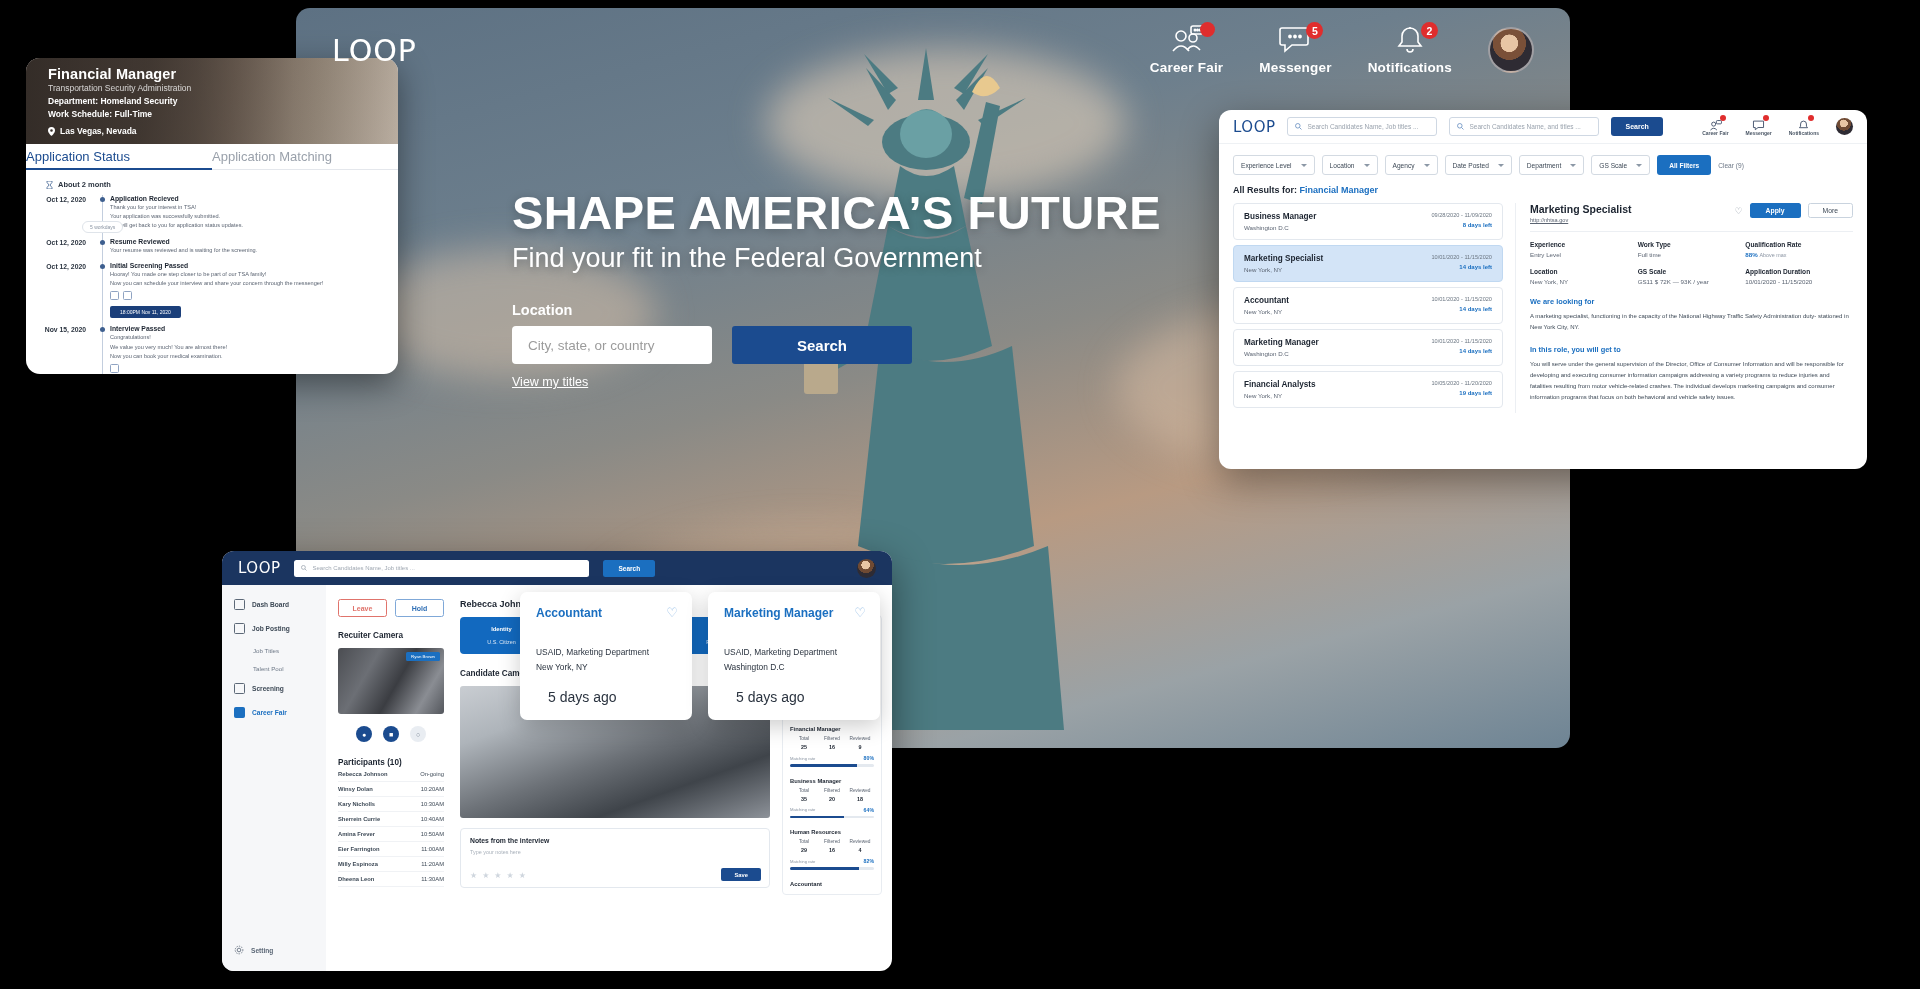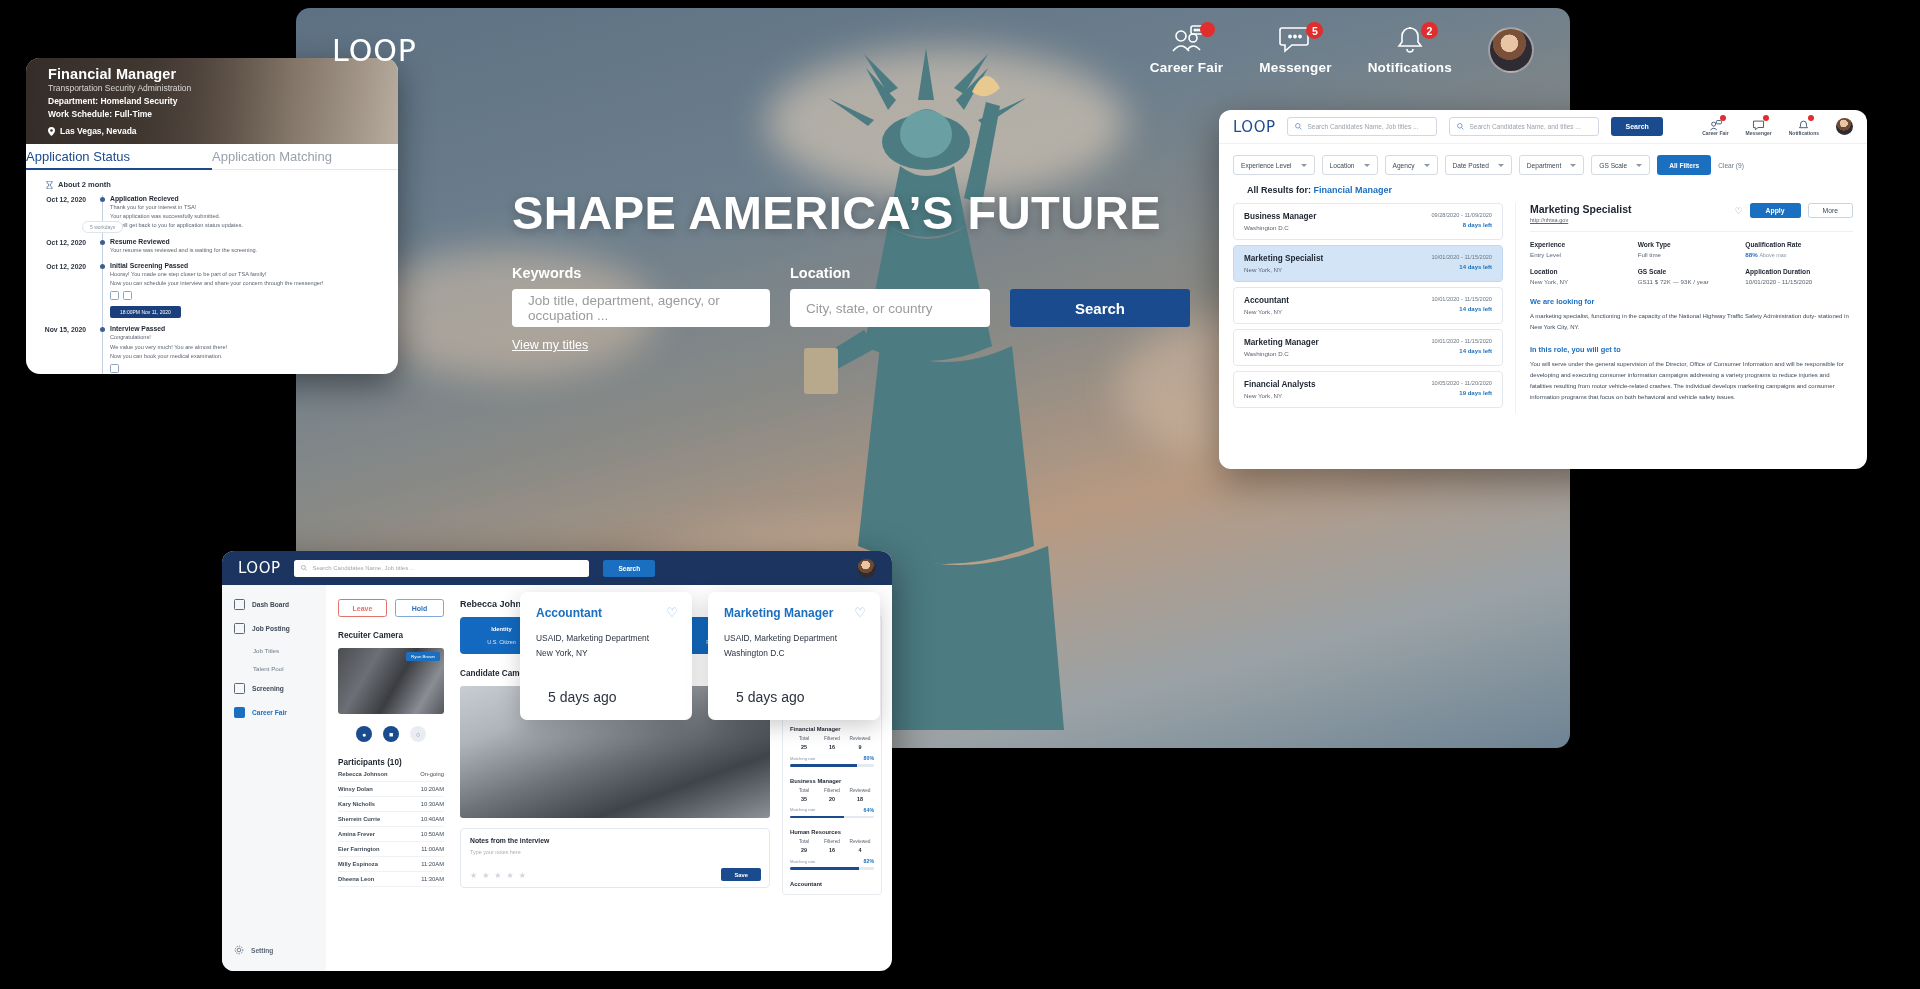--- a/index.html
+++ b/index.html
@@ -141,21 +141,21 @@
     background: radial-gradient(circle at 46% 32%, #e8c5a4 0 26%, #6f4a33 27% 48%, #2e2b33 49% 100%); }
 
   .res-filters { display:flex; align-items:center; gap:7px; padding: 11px 14px 0 14px; }
   .fchip {
     height: 20px; border:1px solid #d3dae2; border-radius:3px; font-size:6.6px; color:#3d4956;
     display:flex; align-items:center; justify-content:space-between; padding: 0 7px; gap: 9px; cursor:pointer; background:#fff;
   }
   .caret { width:0;height:0;border-left:3px solid transparent;border-right:3px solid transparent;border-top:3.2px solid #8c98a6; }
   .fbtn-all { background:#1b6fc0; color:#fff; border:none; height:20px; border-radius:3px; padding: 0 12px; font-size:6.6px; font-weight:800; cursor:pointer; }
   .fclear { font-size:6.6px; color:#6d7887; cursor:pointer; }
-  .res-heading { padding: 10px 14px 8px 28px; font-size:9px; font-weight:800; color:#1c2430; }
+  .res-heading { padding: 10px 14px 8px 14px; font-size:9px; font-weight:800; color:#1c2430; }
   .res-heading .q { color:#1b6fc0; }
 
   .res-main { display:flex; gap: 12px; padding: 0 14px; }
   .res-list { width: 270px; }
   .job-item {
     border:1px solid #e3e8ee; border-radius:4px; padding: 8px 10px; margin-bottom: 5px;
     display:flex; justify-content:space-between; align-items:flex-start; cursor:pointer; background:#fff;
   }
   .job-item.active { background:#d3e4f7; border-color:#c0d8f1; }
   .ji-title { font-size:8.2px; font-weight:800; color:#1c2430; }
@@ -180,21 +180,21 @@
   .rd-h { font-size:7.4px; font-weight:800; color:#1b6fc0; margin-top: 12px; }
   .rd-p { font-size:6px; color:#3d4956; line-height:1.85; margin-top:5px; }
 
   
   .jobcards { position:absolute; left: 520px; top: 592px; display:flex; gap: 16px; z-index: 7; }
   .jcard {
     width: 172px; height: 128px; background:#fff; border-radius: 7px;
     padding: 14px 16px; position:relative; box-shadow: 0 6px 22px rgba(0,0,0,.2);
   }
   .jc-title { font-size: 12px; font-weight: 800; color:#1b6fc0; }
-  .jc-line { font-size: 8.4px; color:#2b3440; margin-top: 13px; }
+  .jc-line { font-size: 8.4px; color:#2b3440; margin-top: 27px; }
   .jc-ago { font-size: 14px; color:#2b3440; position:absolute; bottom: 15px; left:28px; }
   .jc-heart { position:absolute; top:13px; right:14px; color:#9ec3e8; font-size:13px; cursor:pointer; }
 
   
   .cf-card {
     position: absolute; left: 222px; top: 551px; width: 670px; height: 420px;
     background:#fff; border-radius: 12px; overflow:hidden;
     box-shadow: 0 12px 40px rgba(0,0,0,.45);
   }
   .cf-top { height: 34px; background:#1b3560; display:flex; align-items:center; padding: 0 16px; gap:14px; }
@@ -346,26 +346,23 @@
           </div>
           <span class="lbl">Notifications</span>
         </div>
 
         <div class="avatar"></div>
       </div>
     </div>
 
     <div class="hero-body">
       <div class="hero-title">SHAPE AMERICA’S FUTURE</div>
+      <div class="hero-sub">Find your fit in the Federal Government</div>
 
       <div class="search-row">
-        <div>
-          <div class="field-label">Keywords</div>
-          <div class="field-box kw-w">Job title, department, agency, or occupation ...</div>
-        </div>
         <div>
           <div class="field-label">Location</div>
           <div class="field-box loc-w">City, state, or country</div>
         </div>
         <button class="btn-search-hero">Search</button>
       </div>
       <span class="view-history">View my titles</span>
     </div>
   </div>
 

